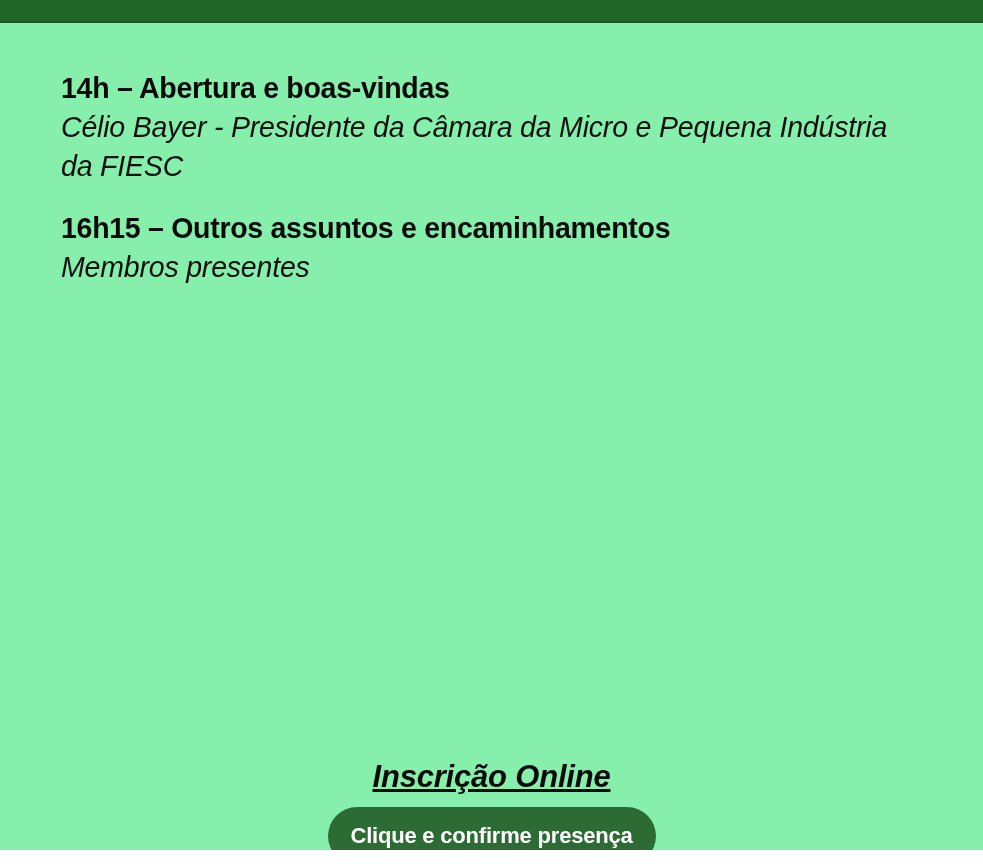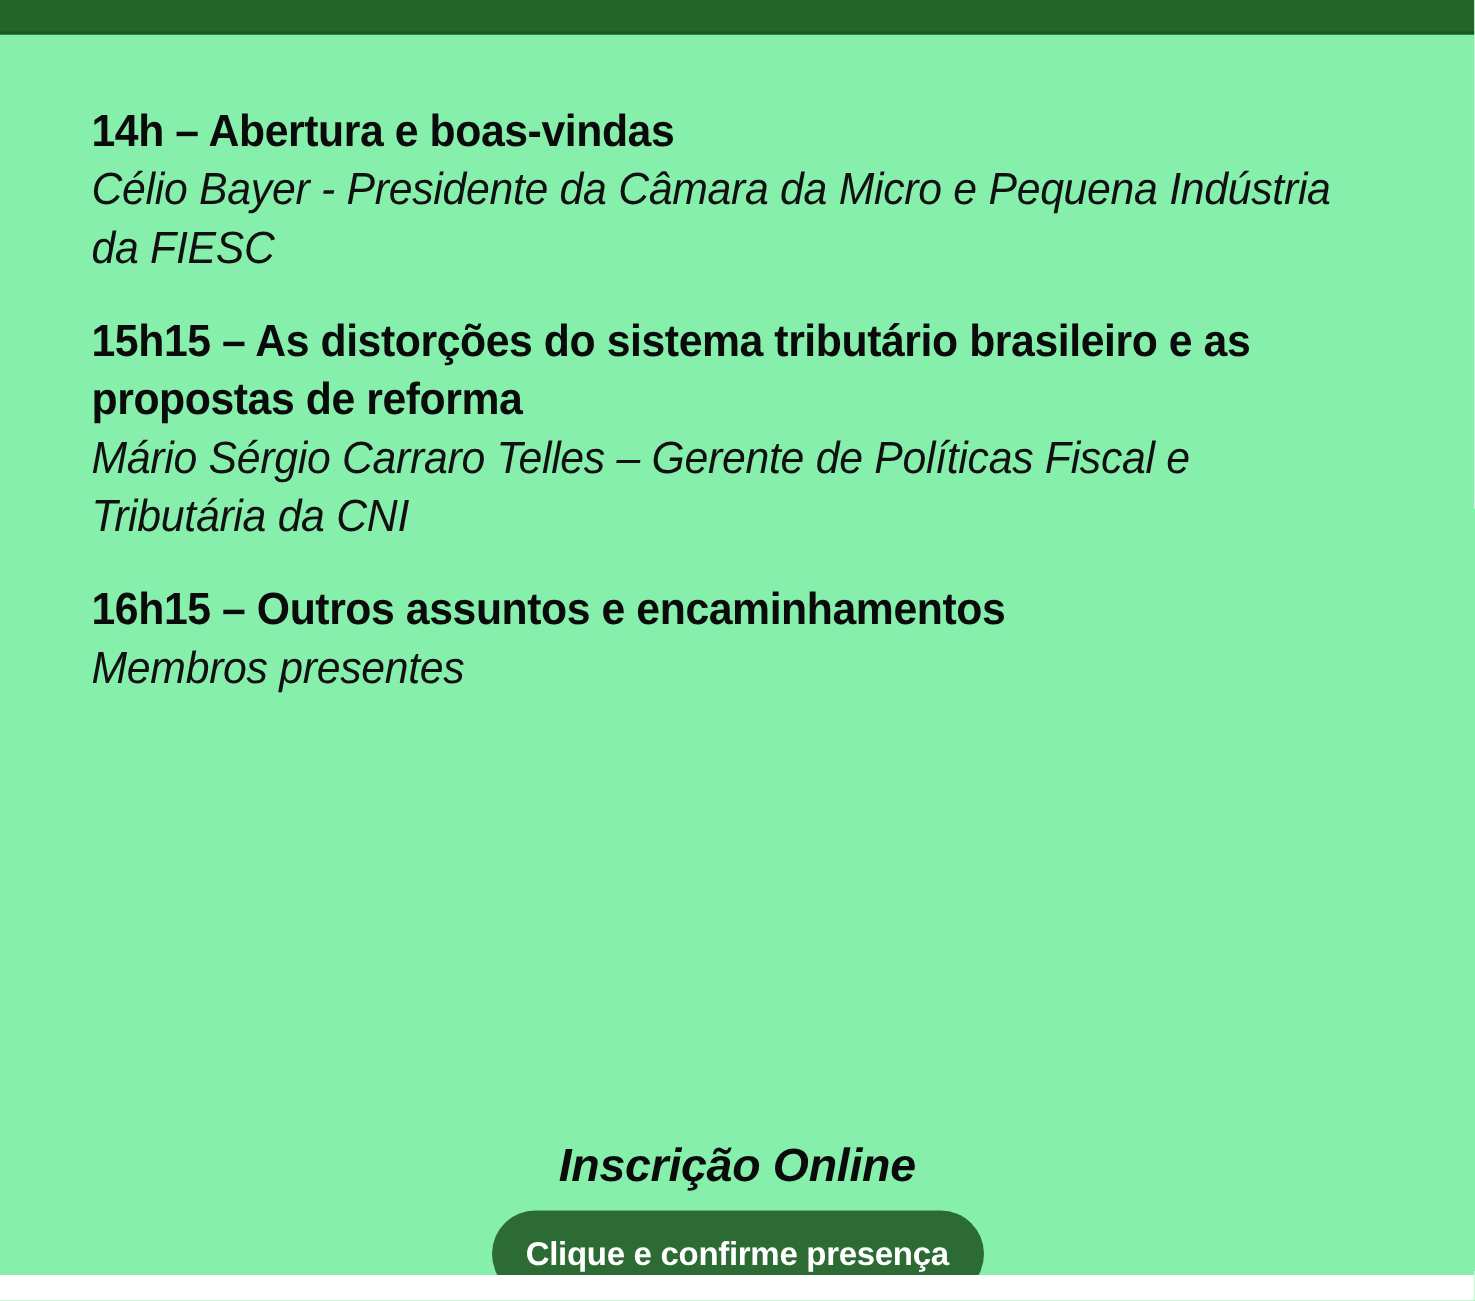--- a/index.html
+++ b/index.html
@@ -70,20 +70,21 @@
     text-align: center;
   }
   .signup-title {
     font-family: "Liberation Sans", sans-serif;
     font-weight: bold;
     font-style: italic;
     font-size: 31px;
     line-height: 38px;
     color: #0b0b0b;
     letter-spacing: -0.2px;
+    text-decoration: underline;
   }
   .cta-wrap {
     margin-top: 11px;
     display: flex;
     justify-content: center;
   }
   .cta-button {
     display: inline-flex;
     align-items: center;
     justify-content: center;
@@ -109,24 +110,20 @@
   <div class="top-bar"></div>
 
   <div class="agenda">
 
     <div class="agenda-item">
       <div class="item-title">14h – Abertura e boas-vindas</div>
       <div class="item-speaker">Célio Bayer - Presidente da Câmara da Micro e Pequena Indústria da FIESC</div>
     </div>
 
 
-    <div class="agenda-item">
-      <div class="item-title">15h15 – As distorções do sistema tributário brasileiro e as propostas de reforma</div>
-      <div class="item-speaker">Mário Sérgio Carraro Telles – Gerente de Políticas Fiscal e Tributária da CNI</div>
-    </div>
 
     <div class="agenda-item">
       <div class="item-title">16h15 – Outros assuntos e encaminhamentos</div>
       <div class="item-speaker">Membros presentes</div>
     </div>
 
 
   </div>
 
   <div class="signup">

